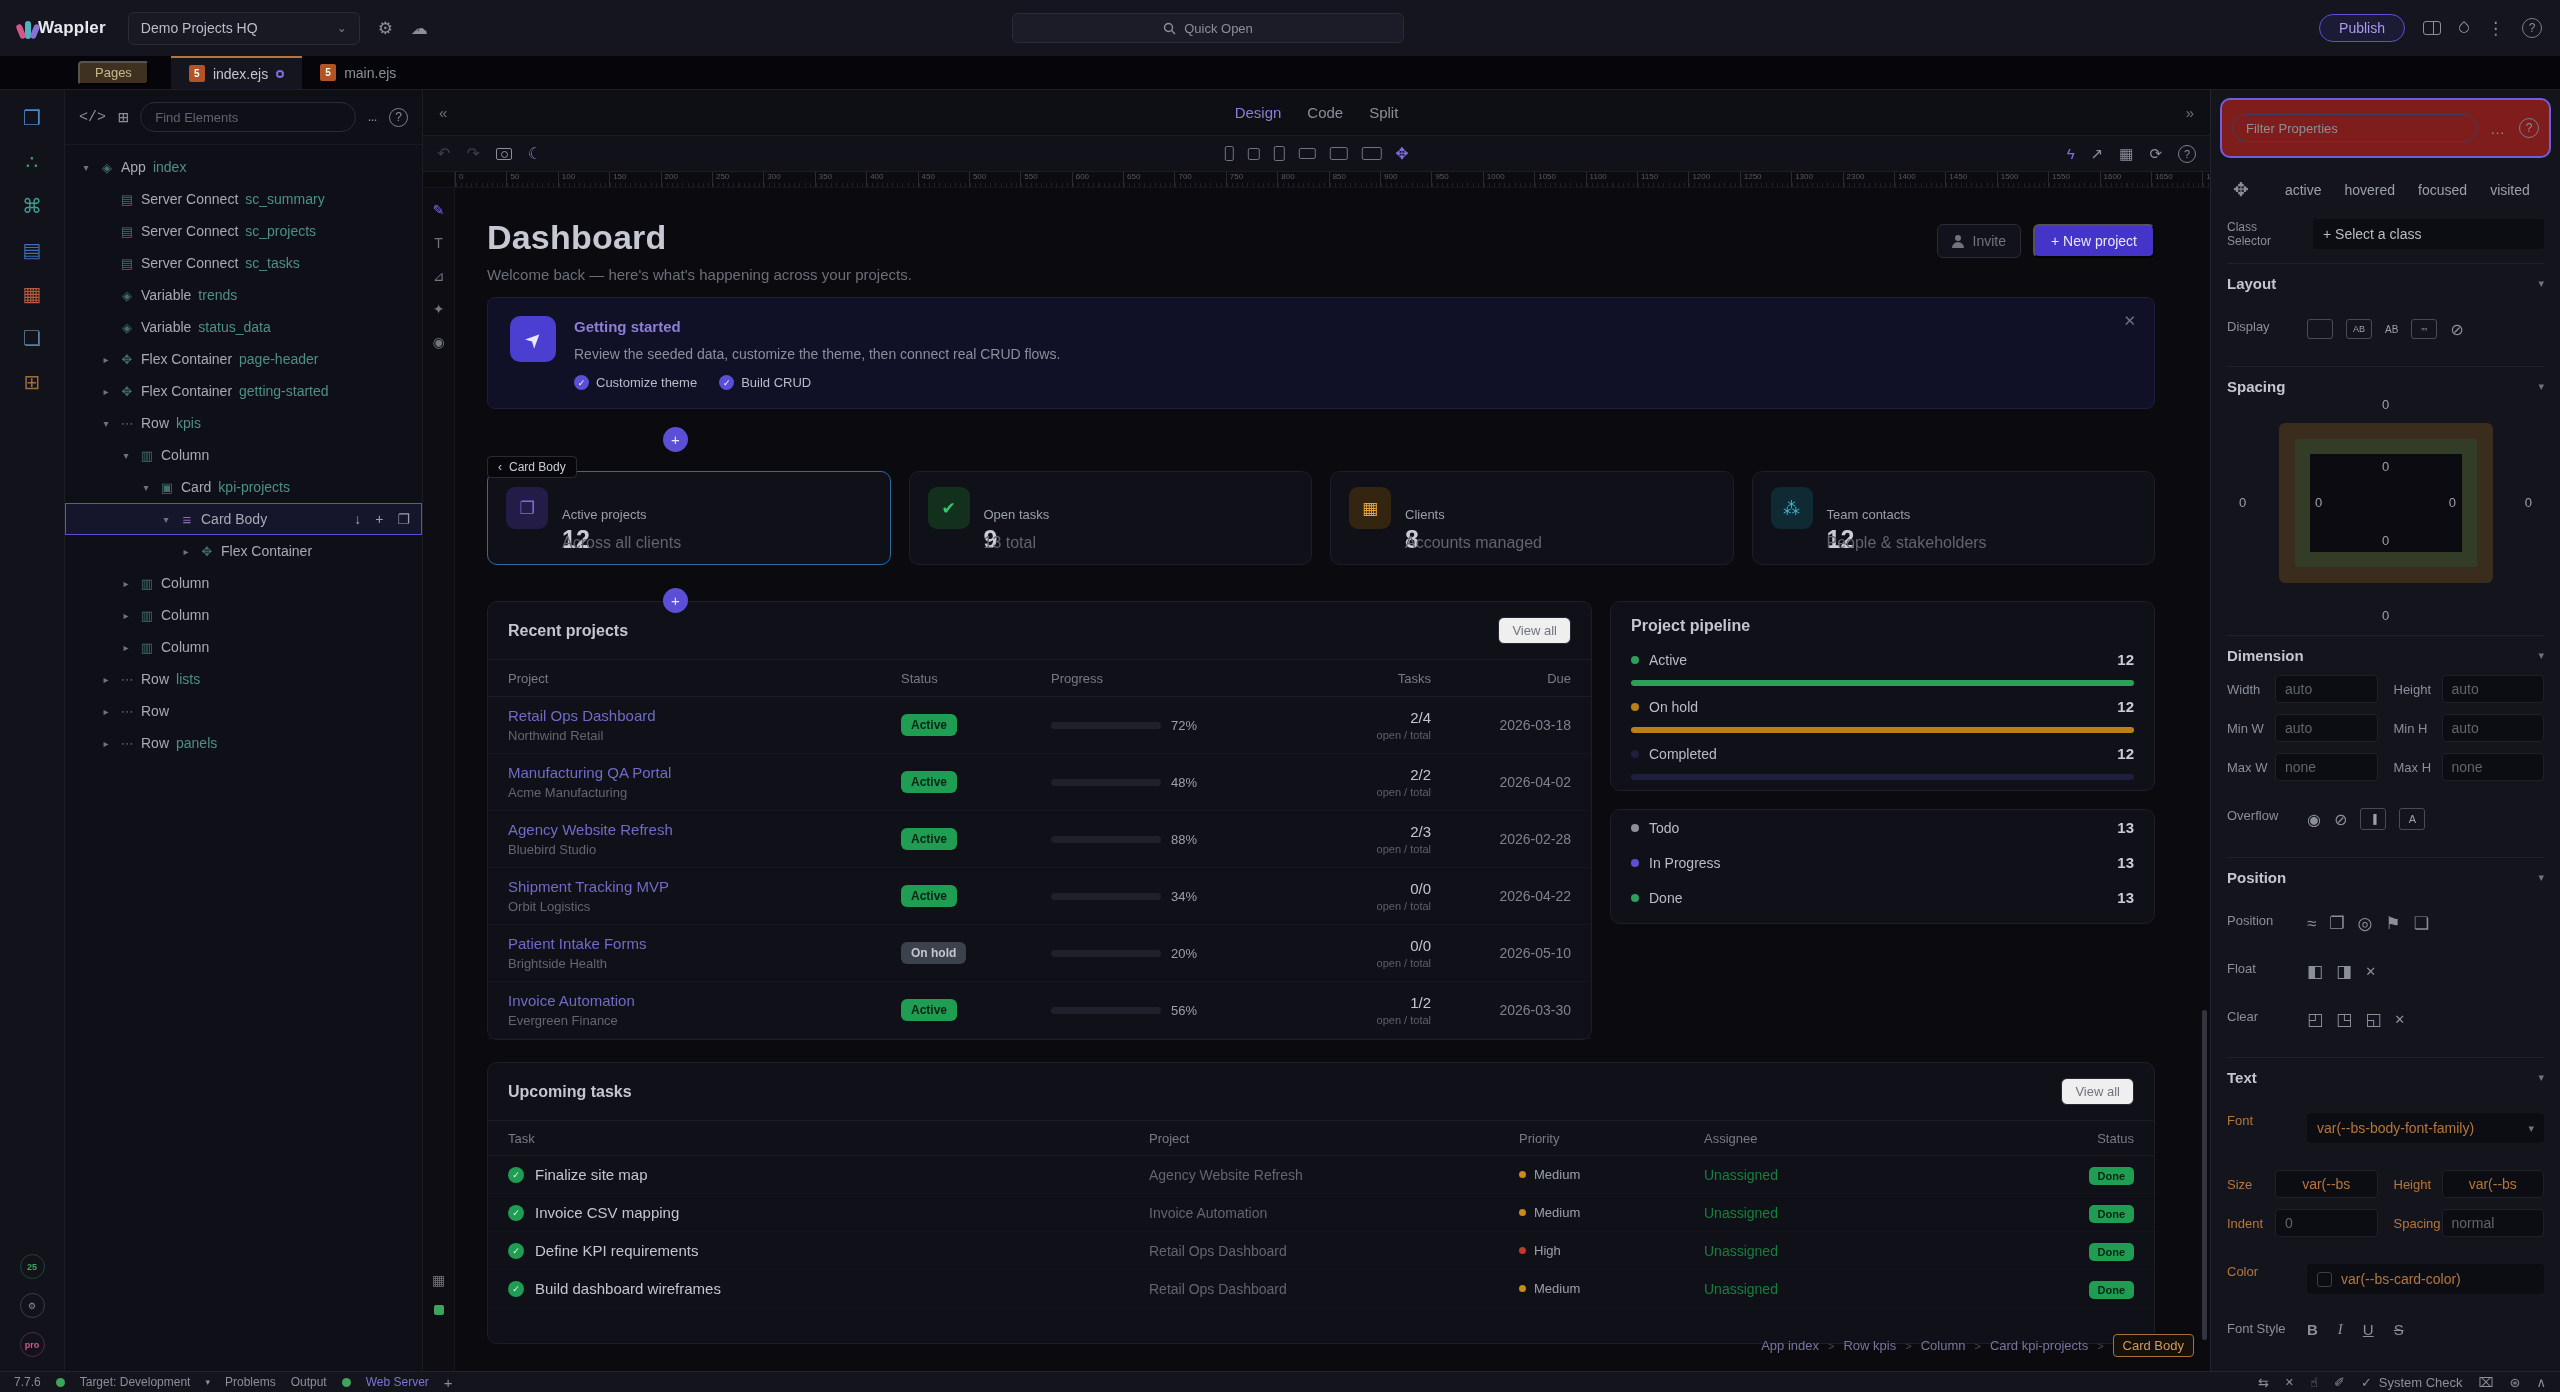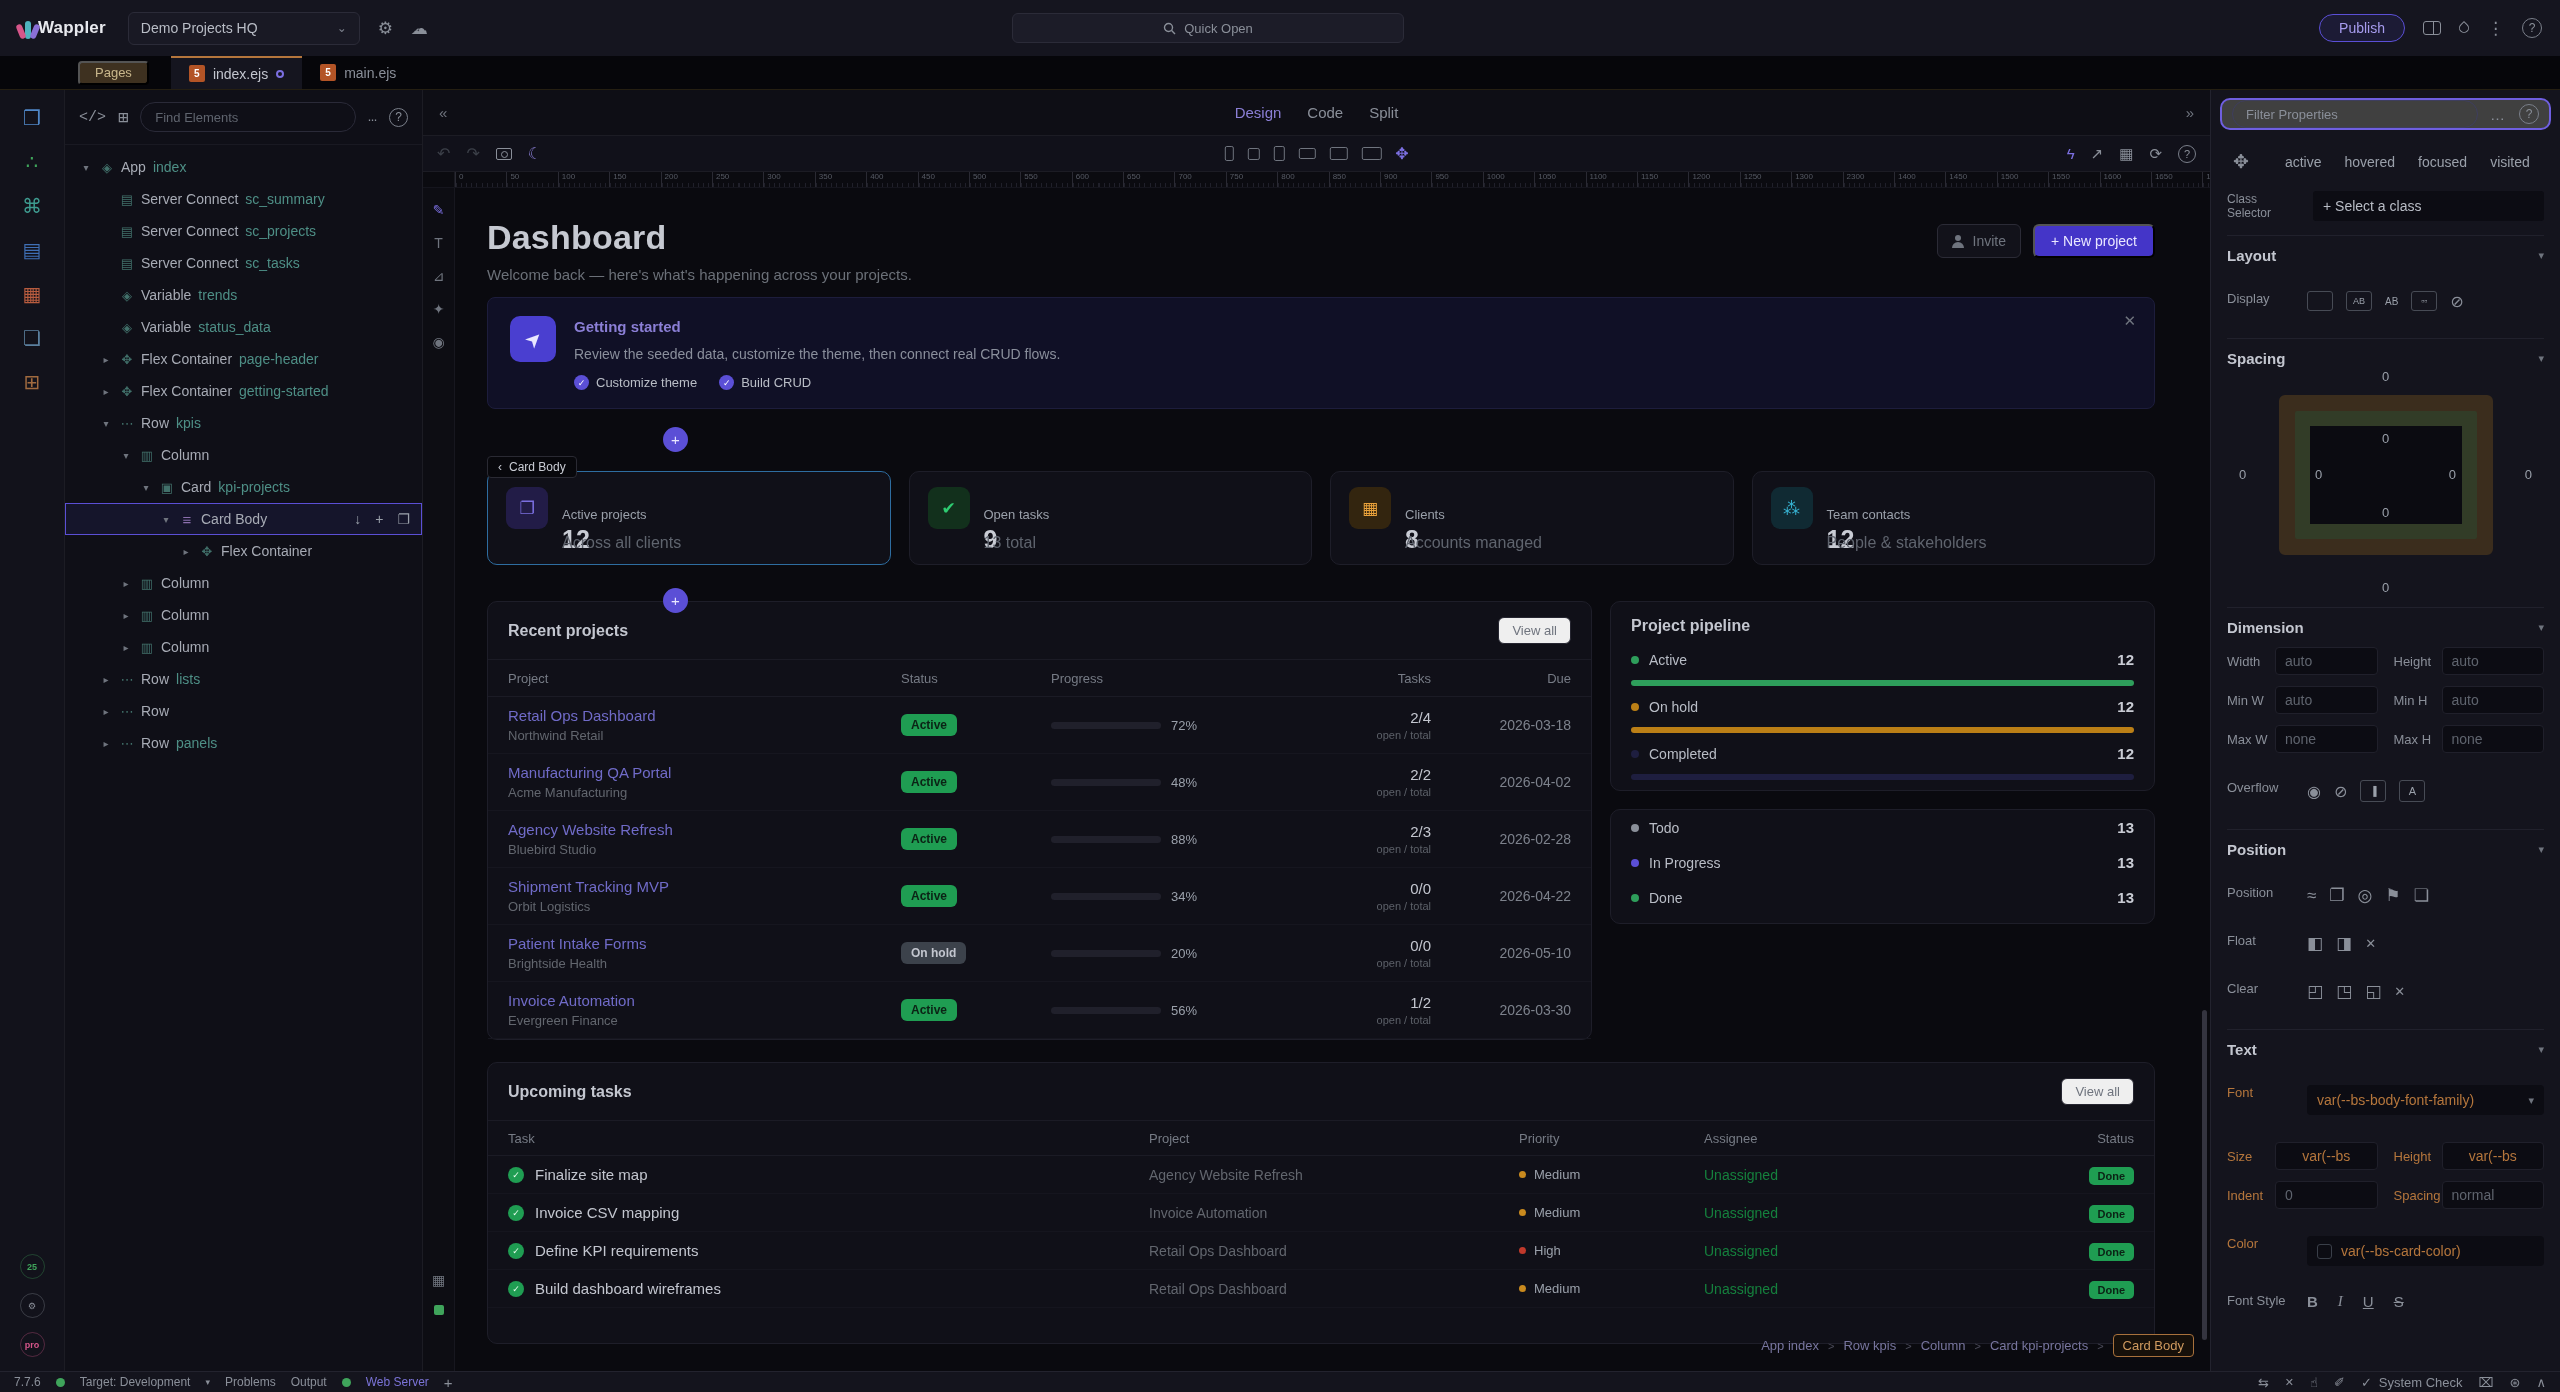--- a/index.html
+++ b/index.html
@@ -195,21 +195,21 @@
 
   .crumbs { position:absolute; right:16px; bottom:14px; display:flex; align-items:center; gap:9px; font-size:13px; z-index:5; }
   .crumb { color:#77759e; }
   .csep { color:#4a4a58; font-size:11px; }
   .crumb-cur { border:1px solid #a8713c; background:#16100a; color:#cf9a5f; padding:3px 9px; border-radius:4px; }
   .vscroll { position:absolute; right:3px; top:822px; width:5px; height:330px; background:#34343f; border-radius:3px; }
 
   
   .rpanel { width:350px; background:#14141d; border-left:1px solid #23232e; display:flex; flex-direction:column;
     overflow:hidden; flex-shrink:0; font-size:13px; }
-  .filterwrap { margin:8px 9px 0; border:2px solid #6f5fe0; border-radius:10px; background:#404040; padding:0 10px;
+  .filterwrap { margin:8px 9px 0; border:2px solid #6f5fe0; border-radius:10px; background:#7f1d1d; padding:14px 10px;
     display:flex; align-items:center; gap:12px; }
   .filter-in { flex:1; height:28px; border:1px solid #3e3e5e; border-radius:14px; background:transparent; color:#9aa0aa;
     font-size:13px; padding:0 13px; outline:none; }
   .filter-in::placeholder { color:#8a8f99; }
   .rp-dots { color:#8a8f99; font-size:15px; letter-spacing:2px; }
   .rp-body { padding:4px 16px 0; flex:1; overflow:hidden; }
   .staterow { display:flex; align-items:center; margin:16px 0 4px; }
   .mv-ico { font-size:19px; color:#8a8f99; margin:0 36px 0 6px; }
   .states { display:flex; gap:23px; color:#9aa0aa; font-size:14px; }
   .classrow { display:flex; align-items:center; gap:10px; margin:18px 0 14px; }

